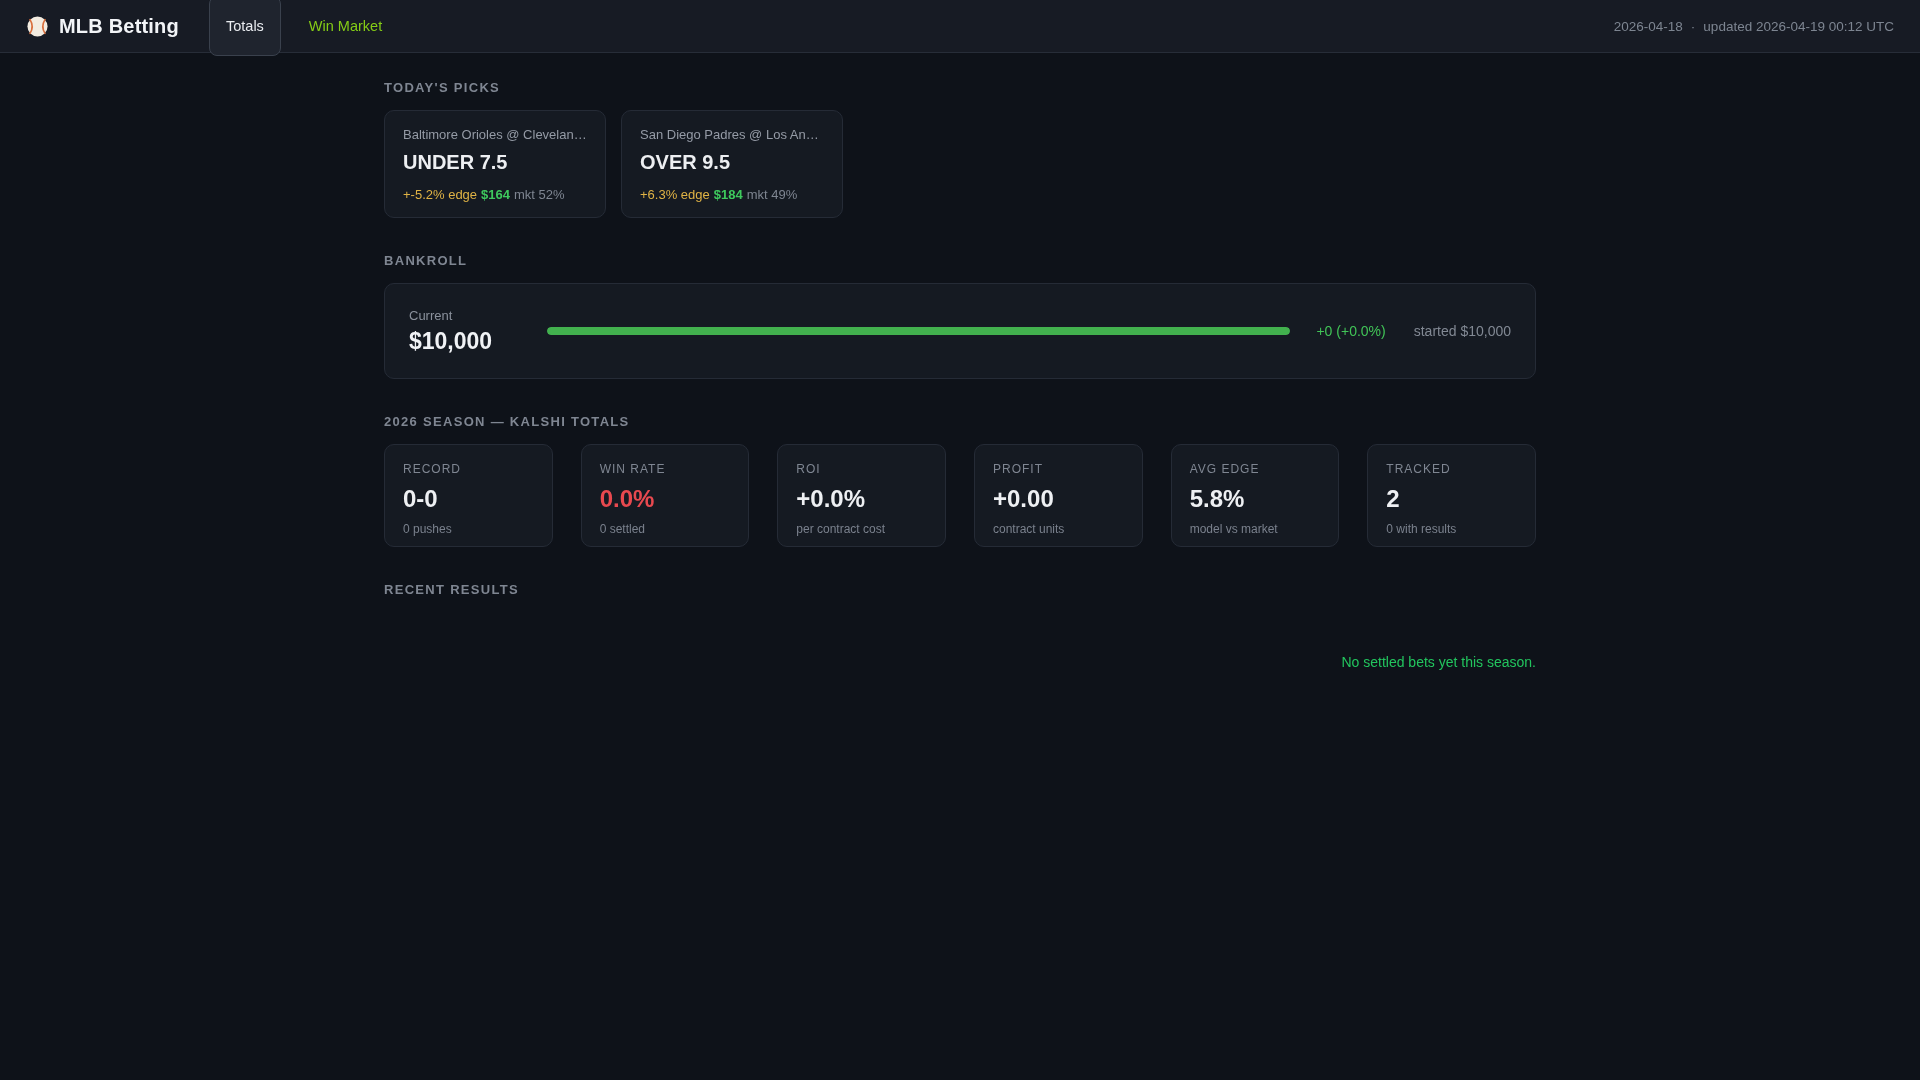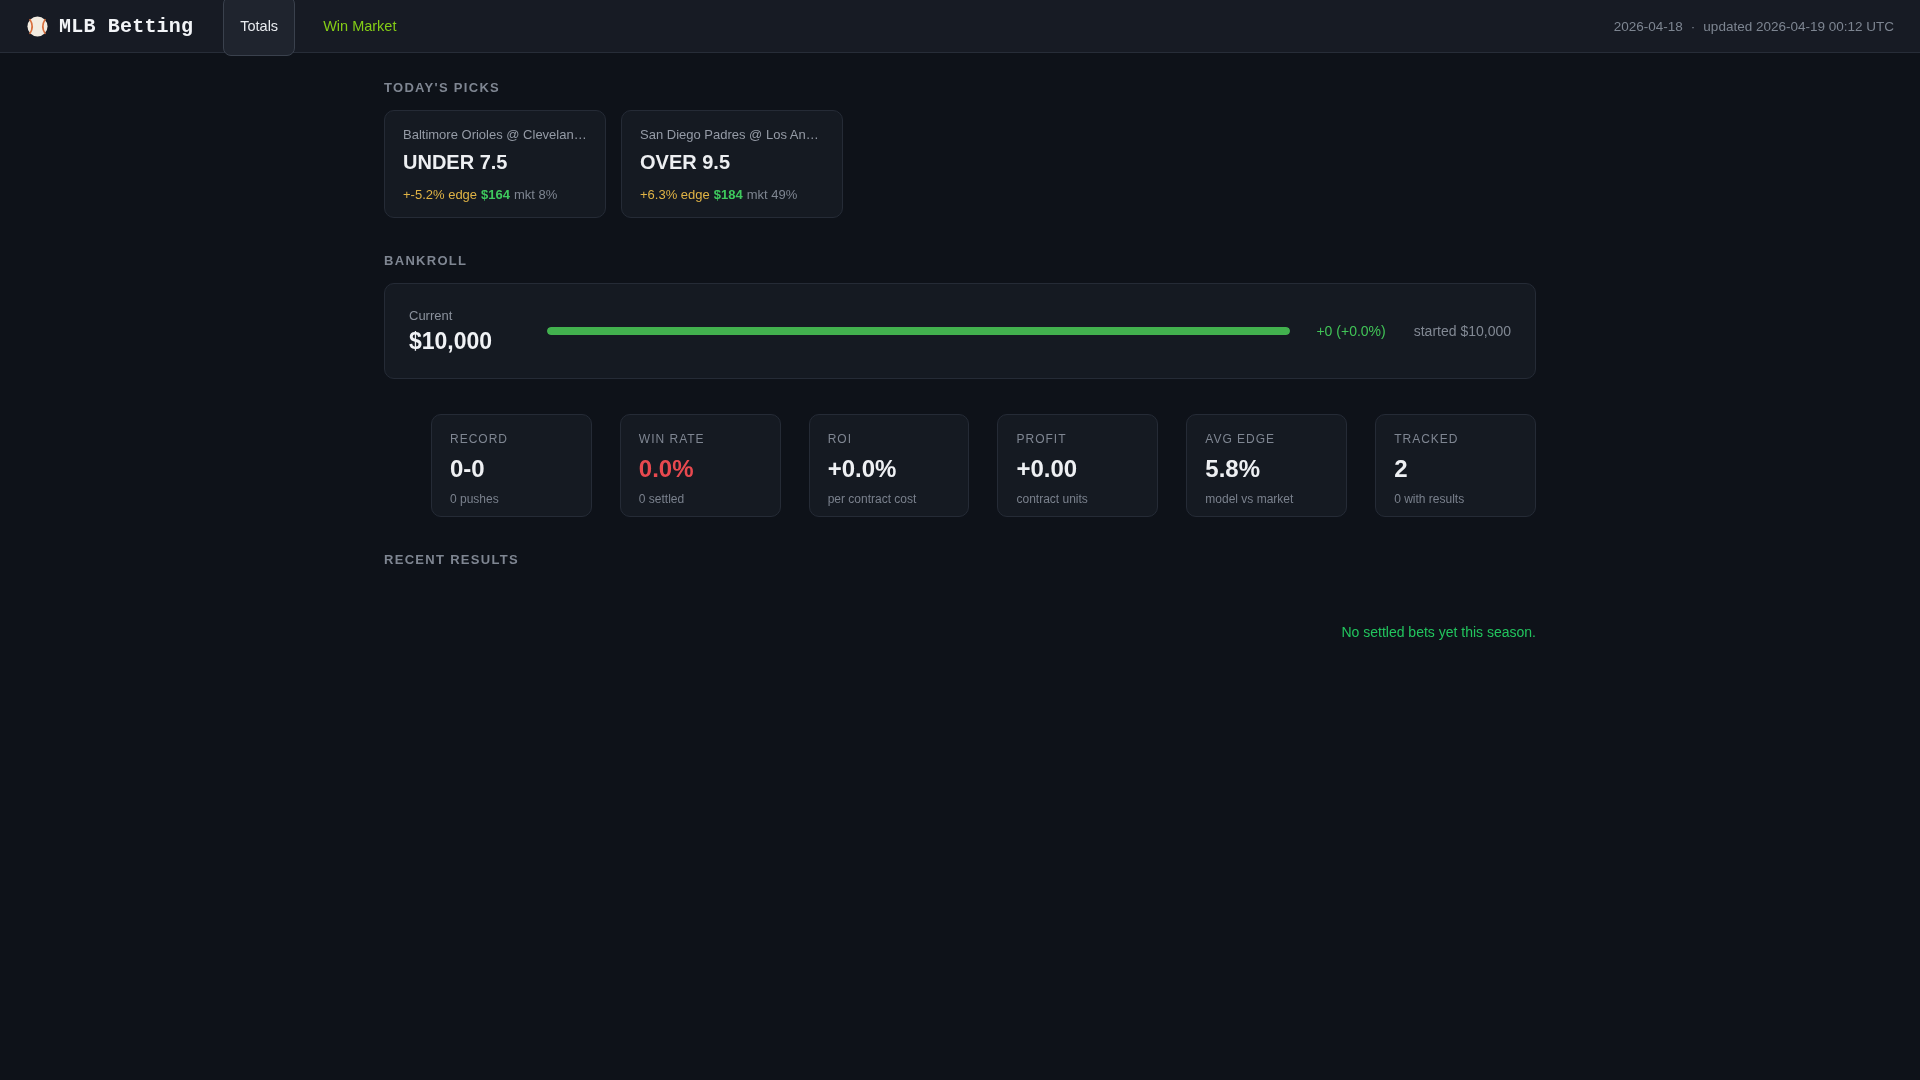--- a/index.html
+++ b/index.html
@@ -13,21 +13,21 @@
 
   
   .topbar {
     height: 53px;
     background: #171b24;
     border-bottom: 1px solid #272d38;
     display: flex;
     align-items: center;
     padding: 0 26px;
   }
-  .logo-wrap { display: flex; align-items: center; font-family: Liberation Mono, monospace; }
+  .logo-wrap { display: flex; align-items: center; }
   .logo-icon { width: 23px; height: 23px; display: block; }
   .app-title {
     color: #f2f4f7;
     font-size: 20px;
     font-weight: bold;
     margin-left: 10px;
     letter-spacing: 0.2px;
   }
   .nav { display: flex; align-items: center; margin-left: 30px; gap: 28px; }
   .tab {
@@ -126,21 +126,20 @@
     background: #42b14e;
   }
   .bankroll-change { font-size: 14px; color: #41c457; margin-right: 28px; white-space: nowrap; }
   .bankroll-started { font-size: 14px; color: #828994; white-space: nowrap; }
 
   
   .stats-grid {
     display: grid;
     grid-template-columns: repeat(6, 1fr);
     gap: 28px;
-    margin-left: 47px;
   }
   .stat-card {
     height: 103px;
     padding: 17px 18px;
   }
   .stat-label {
     font-size: 12px;
     color: #7f8692;
     letter-spacing: 1px;
     margin-bottom: 9px;
@@ -192,21 +191,21 @@
   <section class="section">
     <h2 class="section-title">TODAY'S PICKS</h2>
     <div class="picks-row">
 
       <div class="card pick-card">
         <div class="pick-matchup">Baltimore Orioles @ Cleveland Gu…</div>
         <div class="pick-selection">UNDER 7.5</div>
         <div class="pick-meta">
           <span class="pick-edge">+-5.2% edge</span>
           <span class="pick-price">$164</span>
-          <span class="pick-mkt">mkt 8%</span>
+          <span class="pick-mkt">mkt 52%</span>
         </div>
       </div>
 
       <div class="card pick-card">
         <div class="pick-matchup">San Diego Padres @ Los Angeles…</div>
         <div class="pick-selection">OVER 9.5</div>
         <div class="pick-meta">
           <span class="pick-edge">+6.3% edge</span>
           <span class="pick-price">$184</span>
           <span class="pick-mkt">mkt 49%</span>
@@ -225,20 +224,21 @@
       </div>
       <div class="bankroll-track">
         <div class="bankroll-fill" id="bankroll-fill" style="width: 100%;"></div>
       </div>
       <div class="bankroll-change">+0 (+0.0%)</div>
       <div class="bankroll-started">started $10,000</div>
     </div>
   </section>
 
   <section class="section">
+    <h2 class="section-title">2026 SEASON — KALSHI TOTALS</h2>
     <div class="stats-grid">
 
       <div class="card stat-card">
         <div class="stat-label">RECORD</div>
         <div class="stat-value">0-0</div>
         <div class="stat-sub">0 pushes</div>
       </div>
 
       <div class="card stat-card">
         <div class="stat-label">WIN RATE</div>

